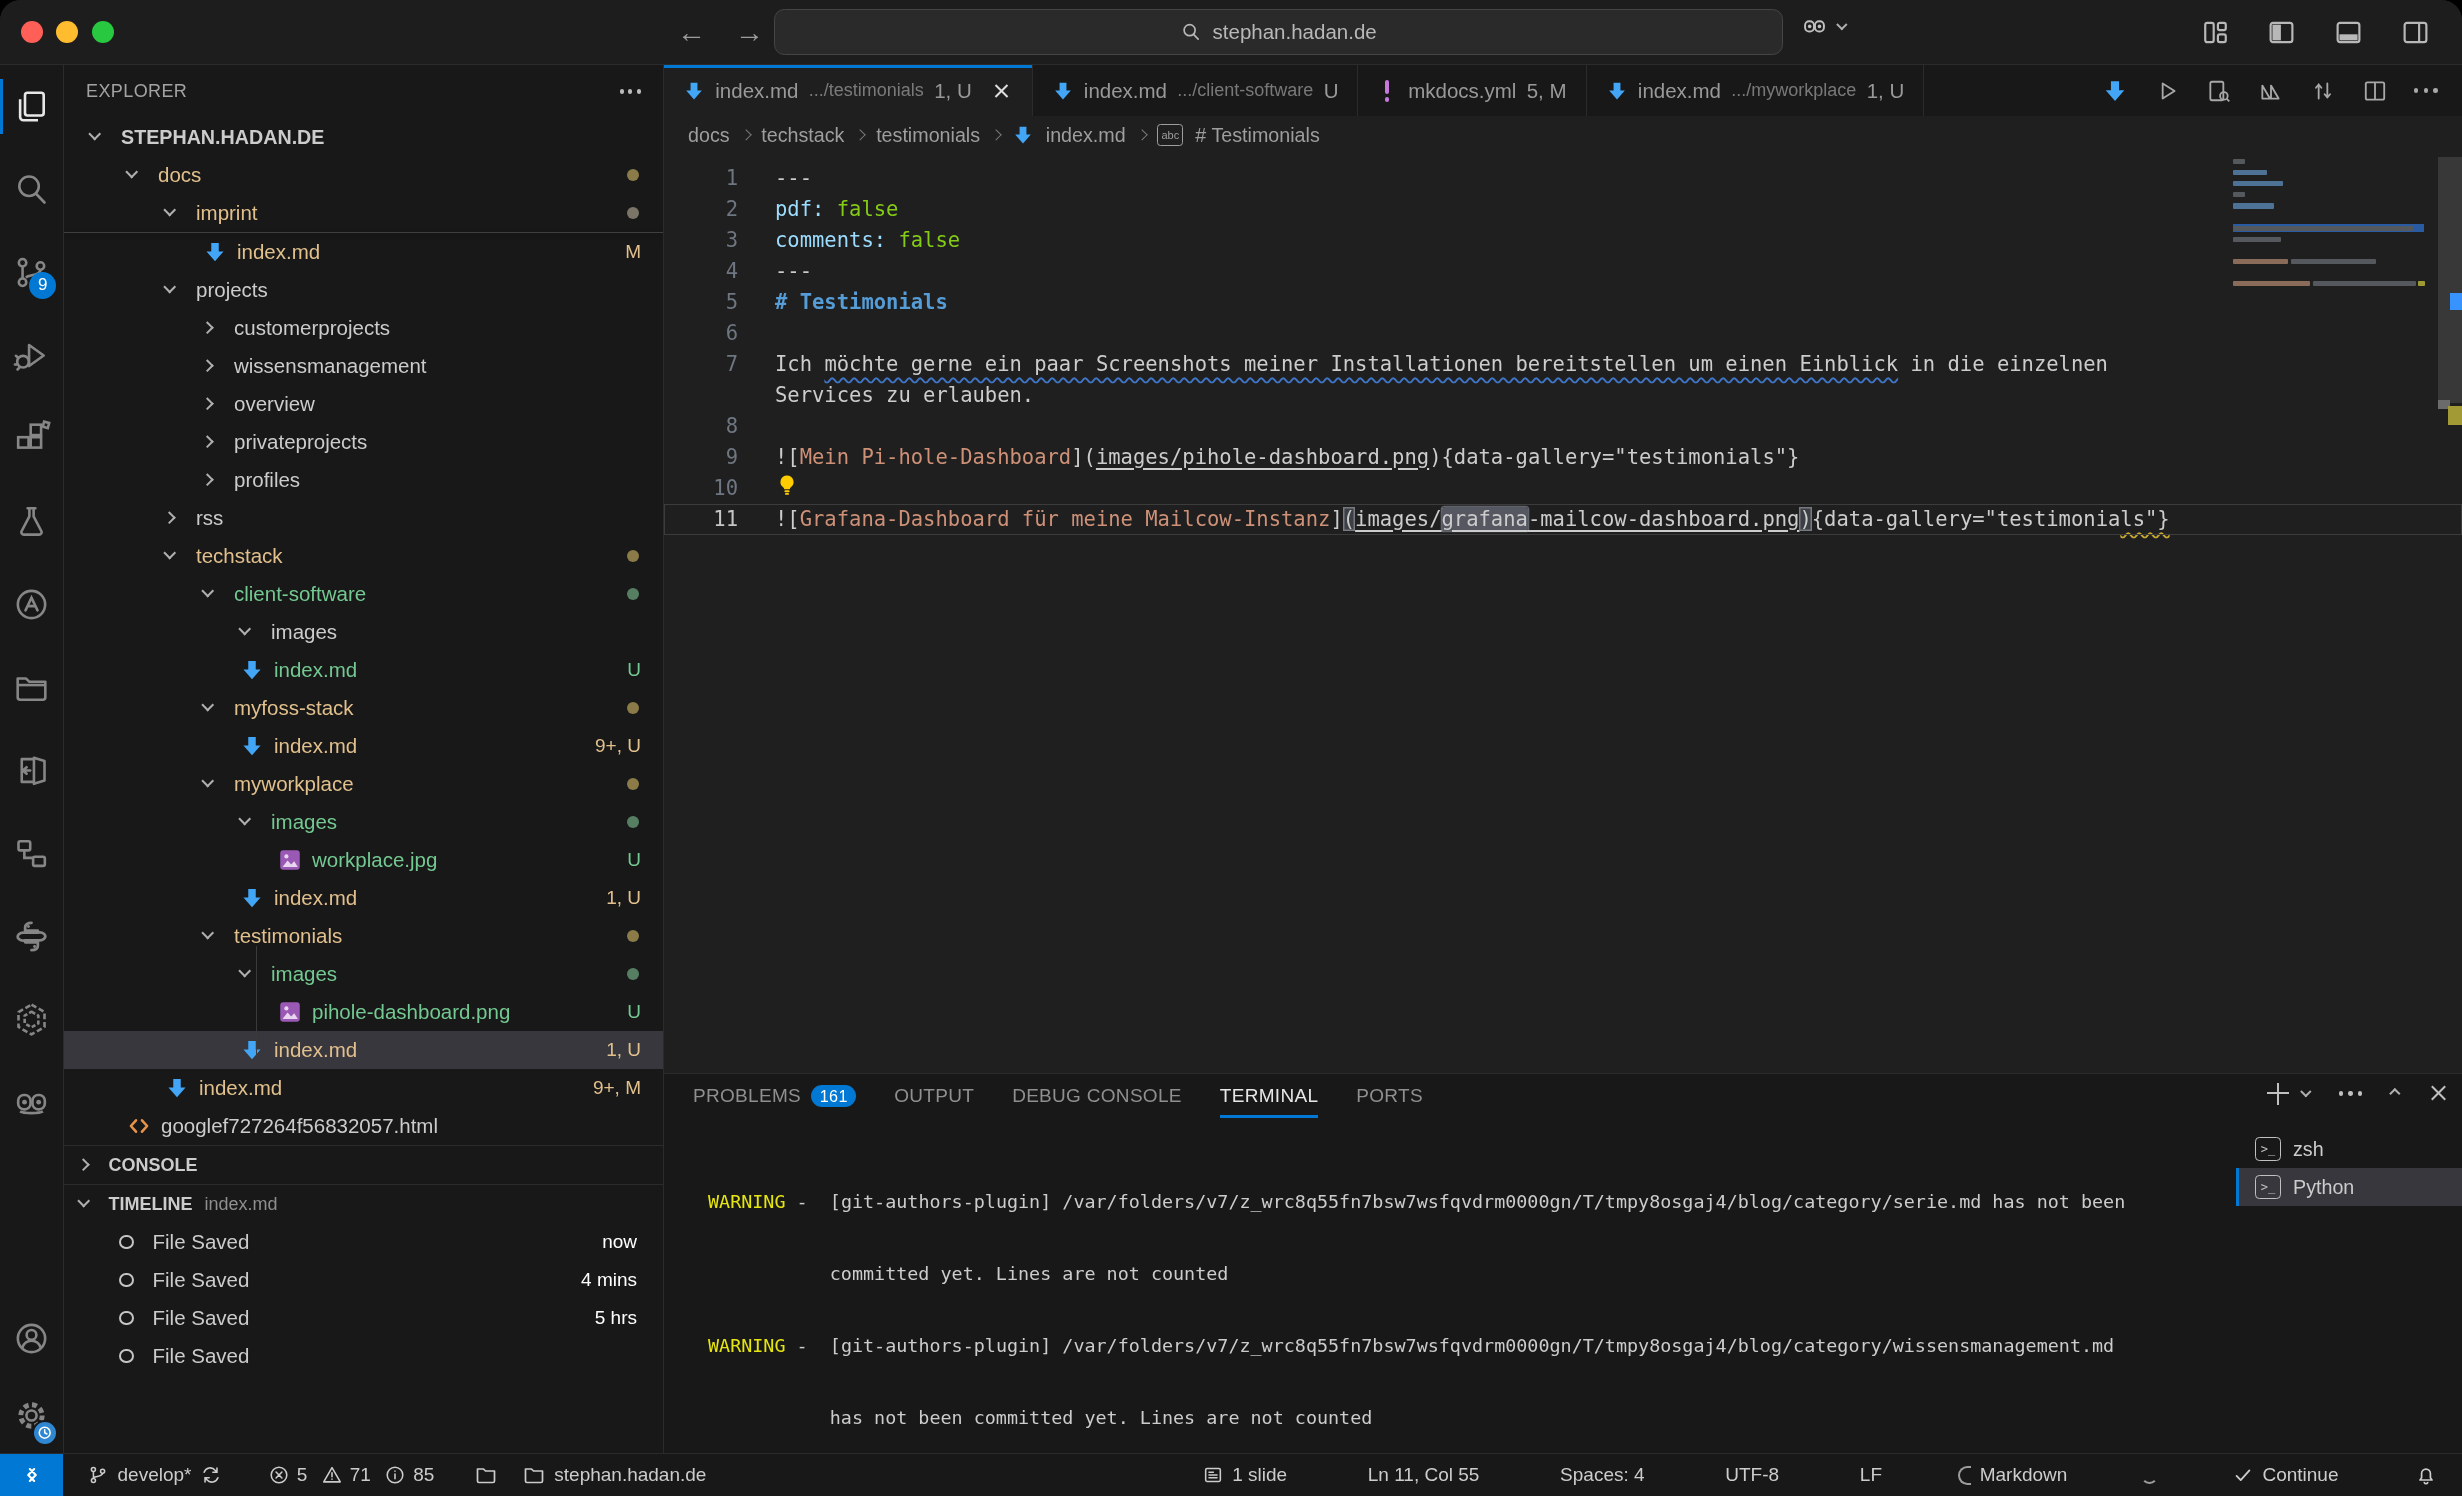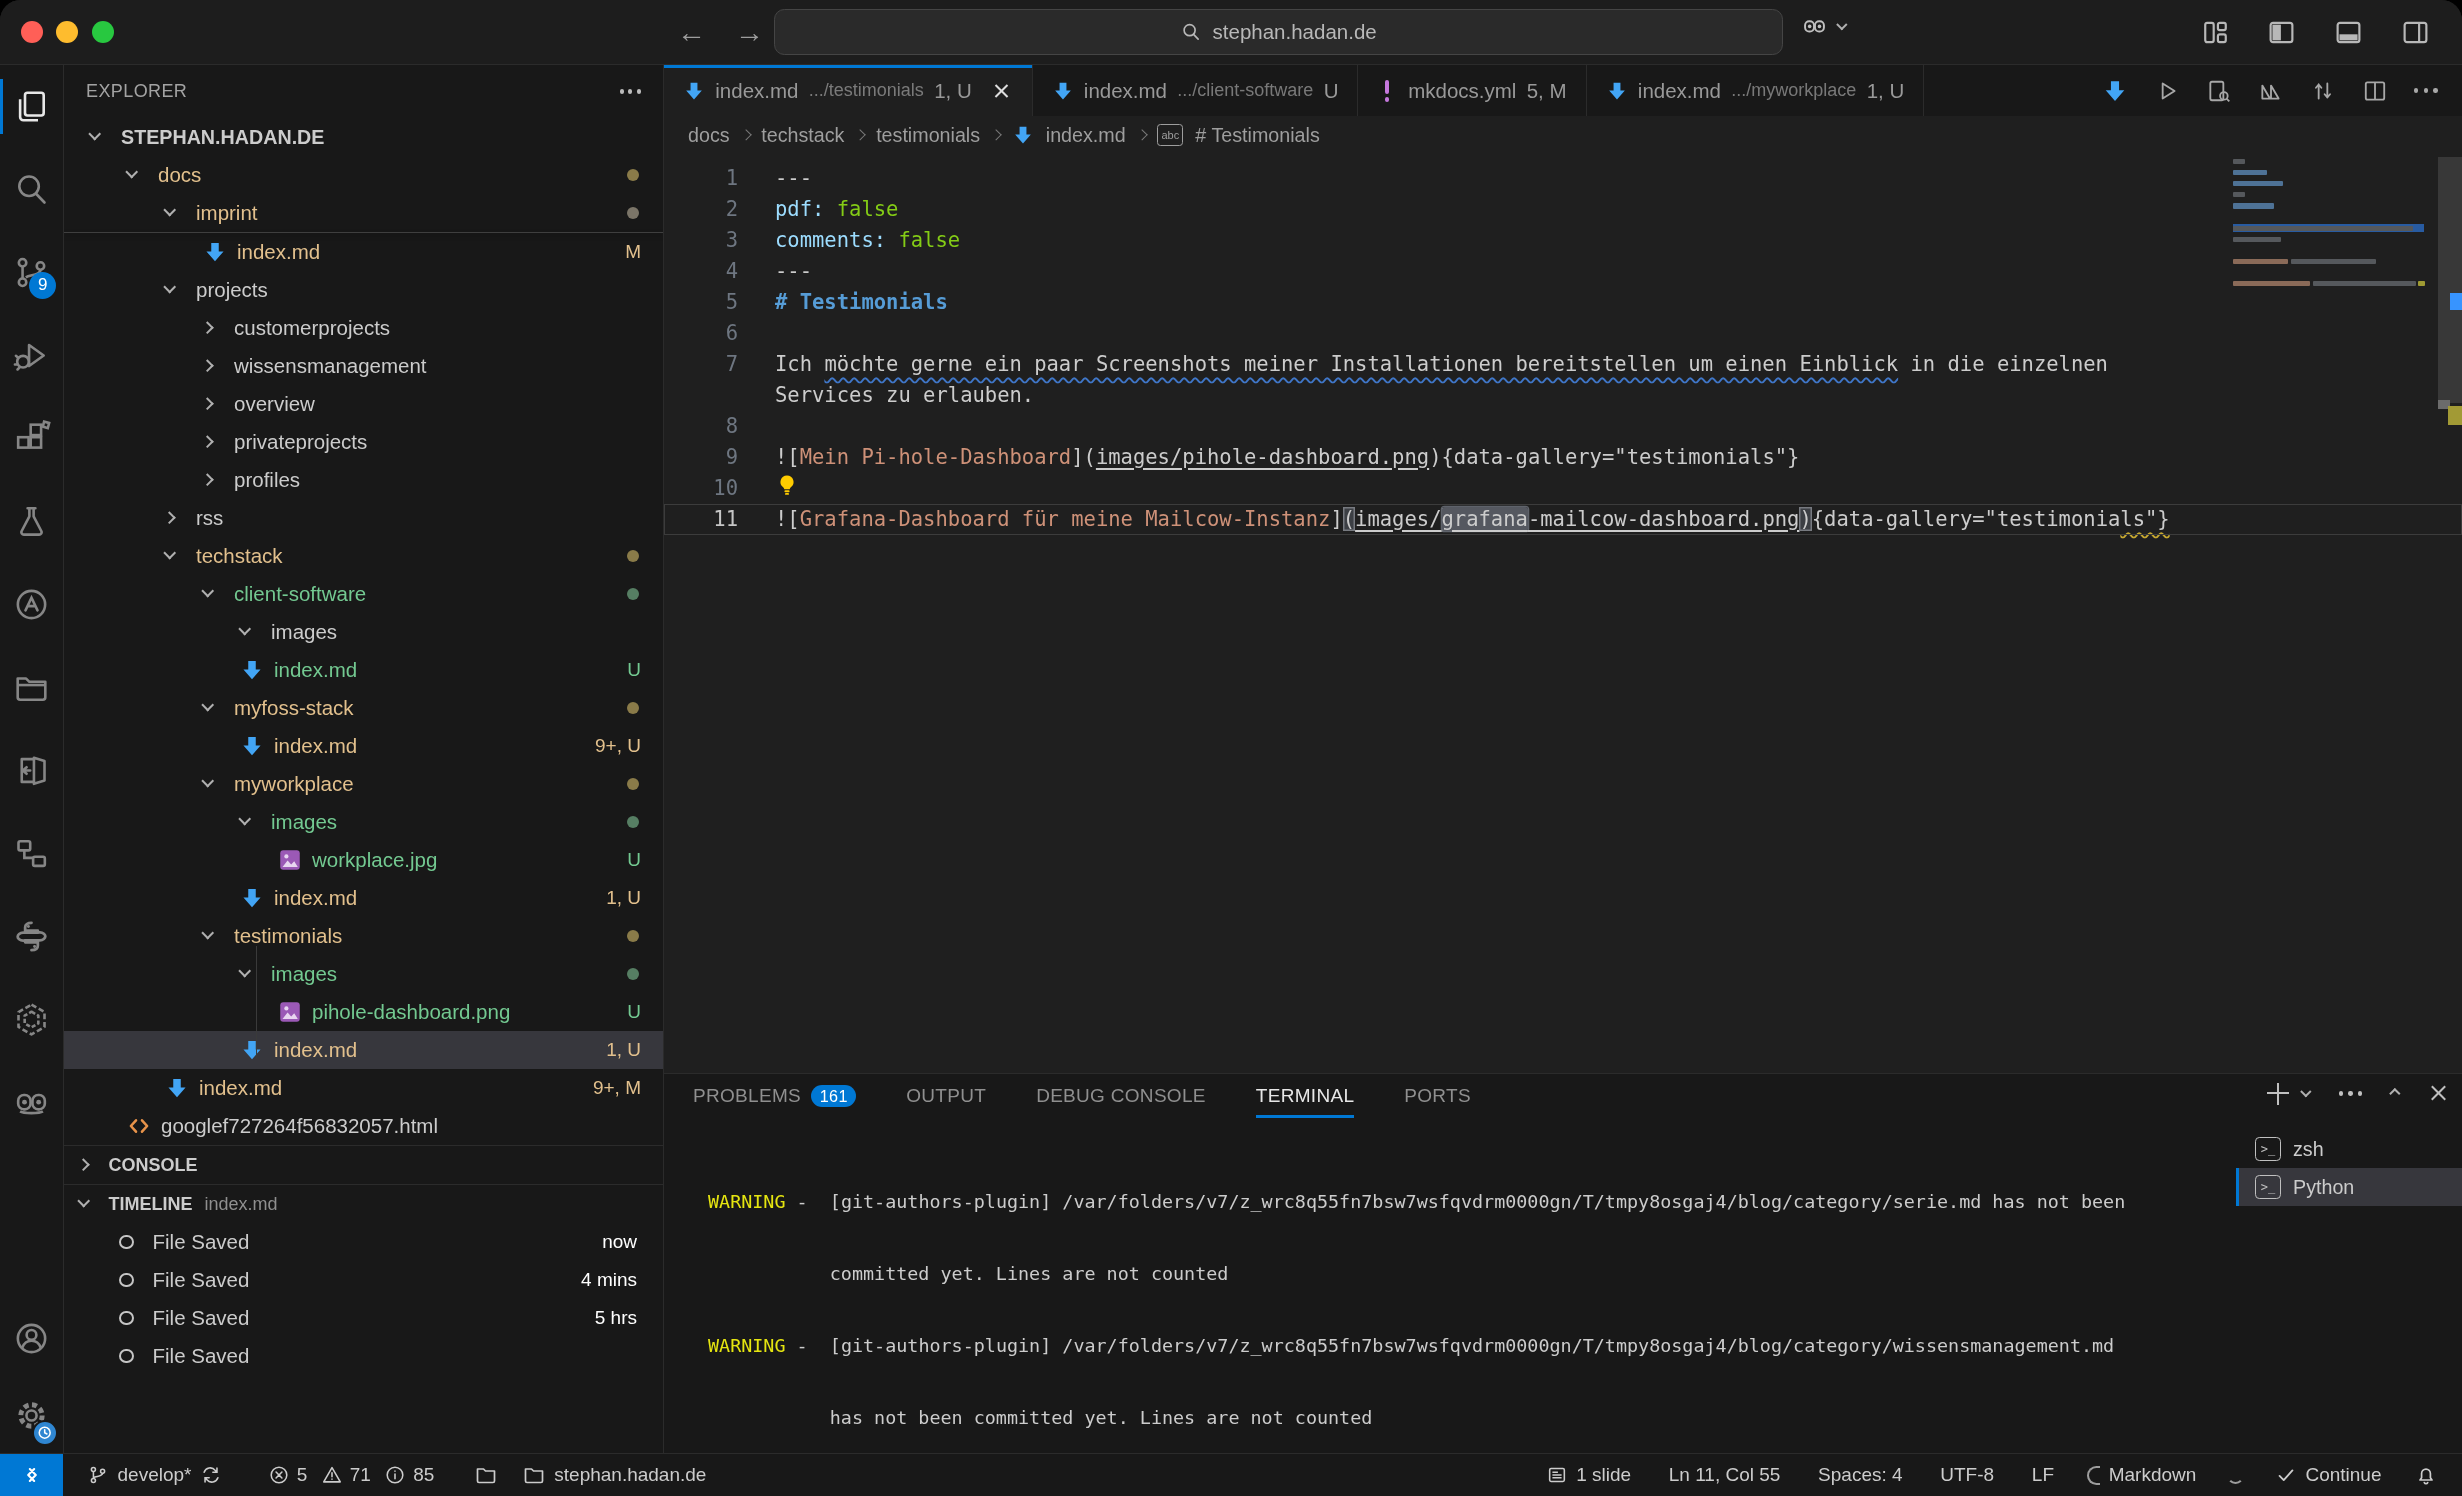--- a/index.html
+++ b/index.html
@@ -104,21 +104,21 @@
 .mbar.b { background:#4e7296; } .mbar.s { background:#8a6a58; } .mbar.yy { background:#9f9b33; }
 .mhl { position:absolute; left:0; right:12px; top:-1.7px; height:8.5px; background:#2a66b8; opacity:.85; }
 .ruler { position:absolute; top:0; right:0; width:24px; bottom:0; }
 .rthumb { position:absolute; top:3.4px; right:0; width:24px; height:246px; background:rgba(121,121,121,0.28); }
 .rcursor { position:absolute; top:139px; right:0; width:12px; height:17px; background:#3794ff; }
 .rgray { position:absolute; top:246px; left:0; width:12px; height:8.5px; background:#6b6b6b; }
 .ryellow { position:absolute; top:252px; right:0; width:13.7px; height:19px; background:#a29a35; }
 
 
 .panel { position:absolute; left:0; right:0; bottom:0; height:380px; background:#181818; border-top:1.3px solid #2b2b2b; }
-.ptabs { display:flex; align-items:center; gap:12px; height:44px; padding-left:29px; }
+.ptabs { display:flex; align-items:center; gap:0; height:44px; padding-left:29px; }
 .ptab { position:relative; height:44px; display:flex; align-items:center; gap:10.3px; margin-right:38px; font-size:19px; color:#8f8f8f; letter-spacing:0.3px; }
 .ptab.active { color:#e7e7e7; }
 .ptab.active::after { content:""; position:absolute; left:0; right:0; bottom:0; height:2.6px; background:#0078d4; }
 .pbadge { background:#0078d4; color:#fff; border-radius:13.7px; font-size:16.2px; padding:1.7px 8.5px; }
 .pactions { position:absolute; top:8.5px; right:13.7px; display:flex; align-items:center; gap:29px; color:#c0c0c0; }
 .plus { position:relative; width:22px; height:22px; }
 .plus::before { content:""; position:absolute; left:0; top:9.8px; width:22px; height:2.1px; background:#c0c0c0; }
 .plus::after { content:""; position:absolute; left:9.8px; top:0; width:2.1px; height:22px; background:#c0c0c0; }
 .xicon { position:relative; width:20.5px; height:20.5px; }
 .xicon::before,.xicon::after { content:""; position:absolute; left:0.9px; top:9px; width:19px; height:2.1px; background:#c0c0c0; }
@@ -128,21 +128,21 @@
 .termlist { position:absolute; right:0; top:56px; width:226px; bottom:0; }
 .trowi { position:relative; height:38px; display:flex; align-items:center; gap:12px; padding-left:19px; font-size:19.7px; color:#cccccc; }
 .trowi.sel { background:#37373d; }
 .trowi.sel::before { content:""; position:absolute; left:0; top:0; bottom:0; width:2.6px; background:#0078d4; }
 .shicon { width:26px; height:24px; border:1.7px solid #c0c0c0; border-radius:4.3px; font-size:12px; display:flex; align-items:center; justify-content:center; color:#c0c0c0; font-family:"DejaVu Sans Mono", monospace; }
 
 
 .statusbar { position:absolute; left:0; bottom:0; width:2462px; height:43px; background:#181818; border-top:1.3px solid #2b2b2b; display:flex; align-items:center; font-size:19px; color:#cccccc; }
 .sitem { display:flex; align-items:center; gap:8.5px; padding:0 12px; height:100%; }
 .remote { background:#0078d4; color:#fff; width:63px; justify-content:center; padding:0; }
-.sright { margin-left:auto; display:flex; align-items:center; height:100%; margin-right:12px; }
+.sright { margin-left:auto; display:flex; align-items:center; height:100%; margin-right:12px;gap:43px; }
 .arc { display:inline-block; width:13.7px; height:19px; border:2.1px solid #9d9d9d; border-right:none; border-radius:9.4px 0 0 9.4px; }
 .spin { display:inline-block; width:17px; height:17px; border:2.1px solid transparent; border-bottom-color:#9d9d9d; border-radius:50%; }
 svg { display:block; }
 </style>
 </head>
 <body>
 
 <div class="screen">
 <div class="window">
 

